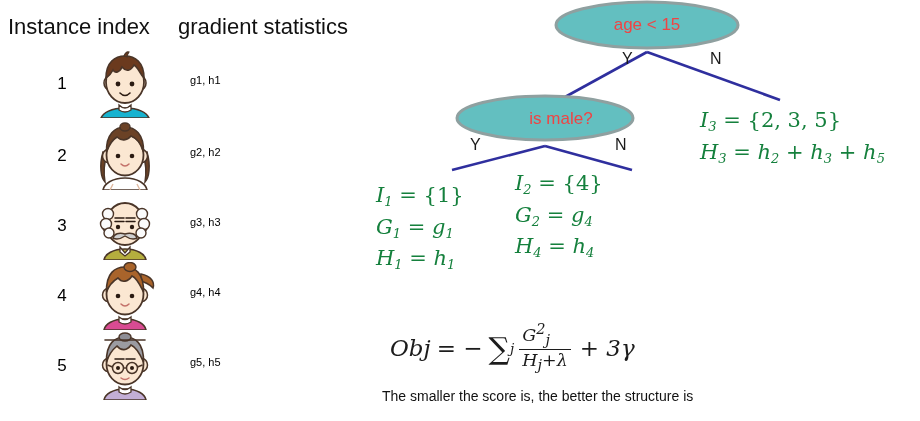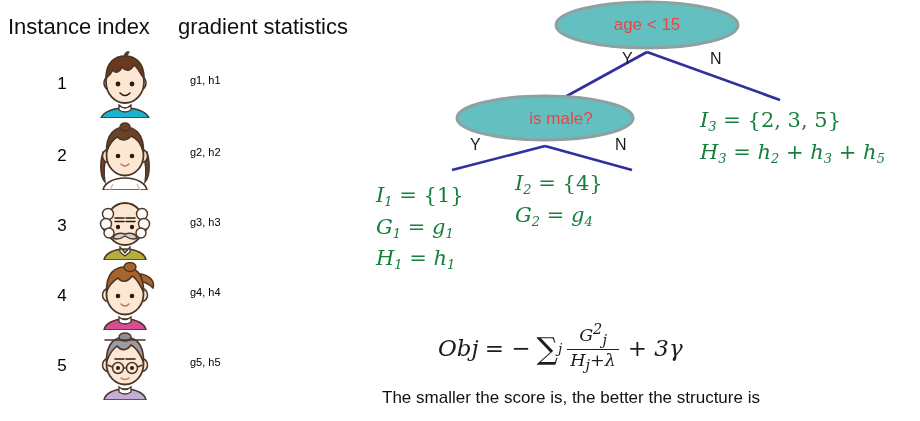--- a/index.html
+++ b/index.html
@@ -123,57 +123,55 @@
     position: absolute;
     left: 30px;
     top: 322px;
     font-family: "DejaVu Serif", serif;
     font-style: italic;
     font-size: 23px;
     color: #1c1c1c;
     white-space: nowrap;
     display: flex;
     align-items: center;
-    margin-left: 48px;
   }
   #obj-formula .sum {
     font-size: 30px;
     font-style: normal;
     position: relative;
     top: 1px;
   }
   #obj-formula .sumsub {
     font-size: 0.6em;
     vertical-align: -0.5em;
     font-style: italic;
   }
   .frac {
     display: inline-flex;
     flex-direction: column;
-    align-items: center;
     vertical-align: middle;
     font-size: 0.76em;
     margin: 0 5px;
     position: relative;
     top: -1px;
   }
   .frac .num {
     padding: 0 3px 1px 3px;
     line-height: 1.05;
   }
   .frac .den {
     border-top: 1.3px solid #1c1c1c;
     padding: 1px 3px 0 3px;
     line-height: 1.05;
   }
   #caption {
     position: absolute;
     left: 22px;
     top: 388px;
-    font-size: 17px;
+    font-size: 14px;
     font-family: "Liberation Sans", sans-serif;
     color: #111;
     white-space: nowrap;
   }
 </style>
 </head>
 <body>
 
 <div id="instance-panel">
 
@@ -329,20 +327,24 @@
 
   <div class="math" id="stats-right">
     <div>
       <span>I</span><sub>2</sub>
       <span class="up">= {4}</span>
     </div>
     <div>
       <span>G</span><sub>2</sub>
       <span>= g</span><sub>4</sub>
     </div>
+    <div>
+      <span>H</span><sub>4</sub>
+      <span>= h</span><sub>4</sub>
+    </div>
   </div>
 
   <div class="math" id="stats-far">
     <div>
       <span>I</span><sub>3</sub>
       <span class="up">= {2, 3, 5}</span>
     </div>
     <div>
       <span>H</span><sub>3</sub>
       <span>= h</span><sub>2</sub>

